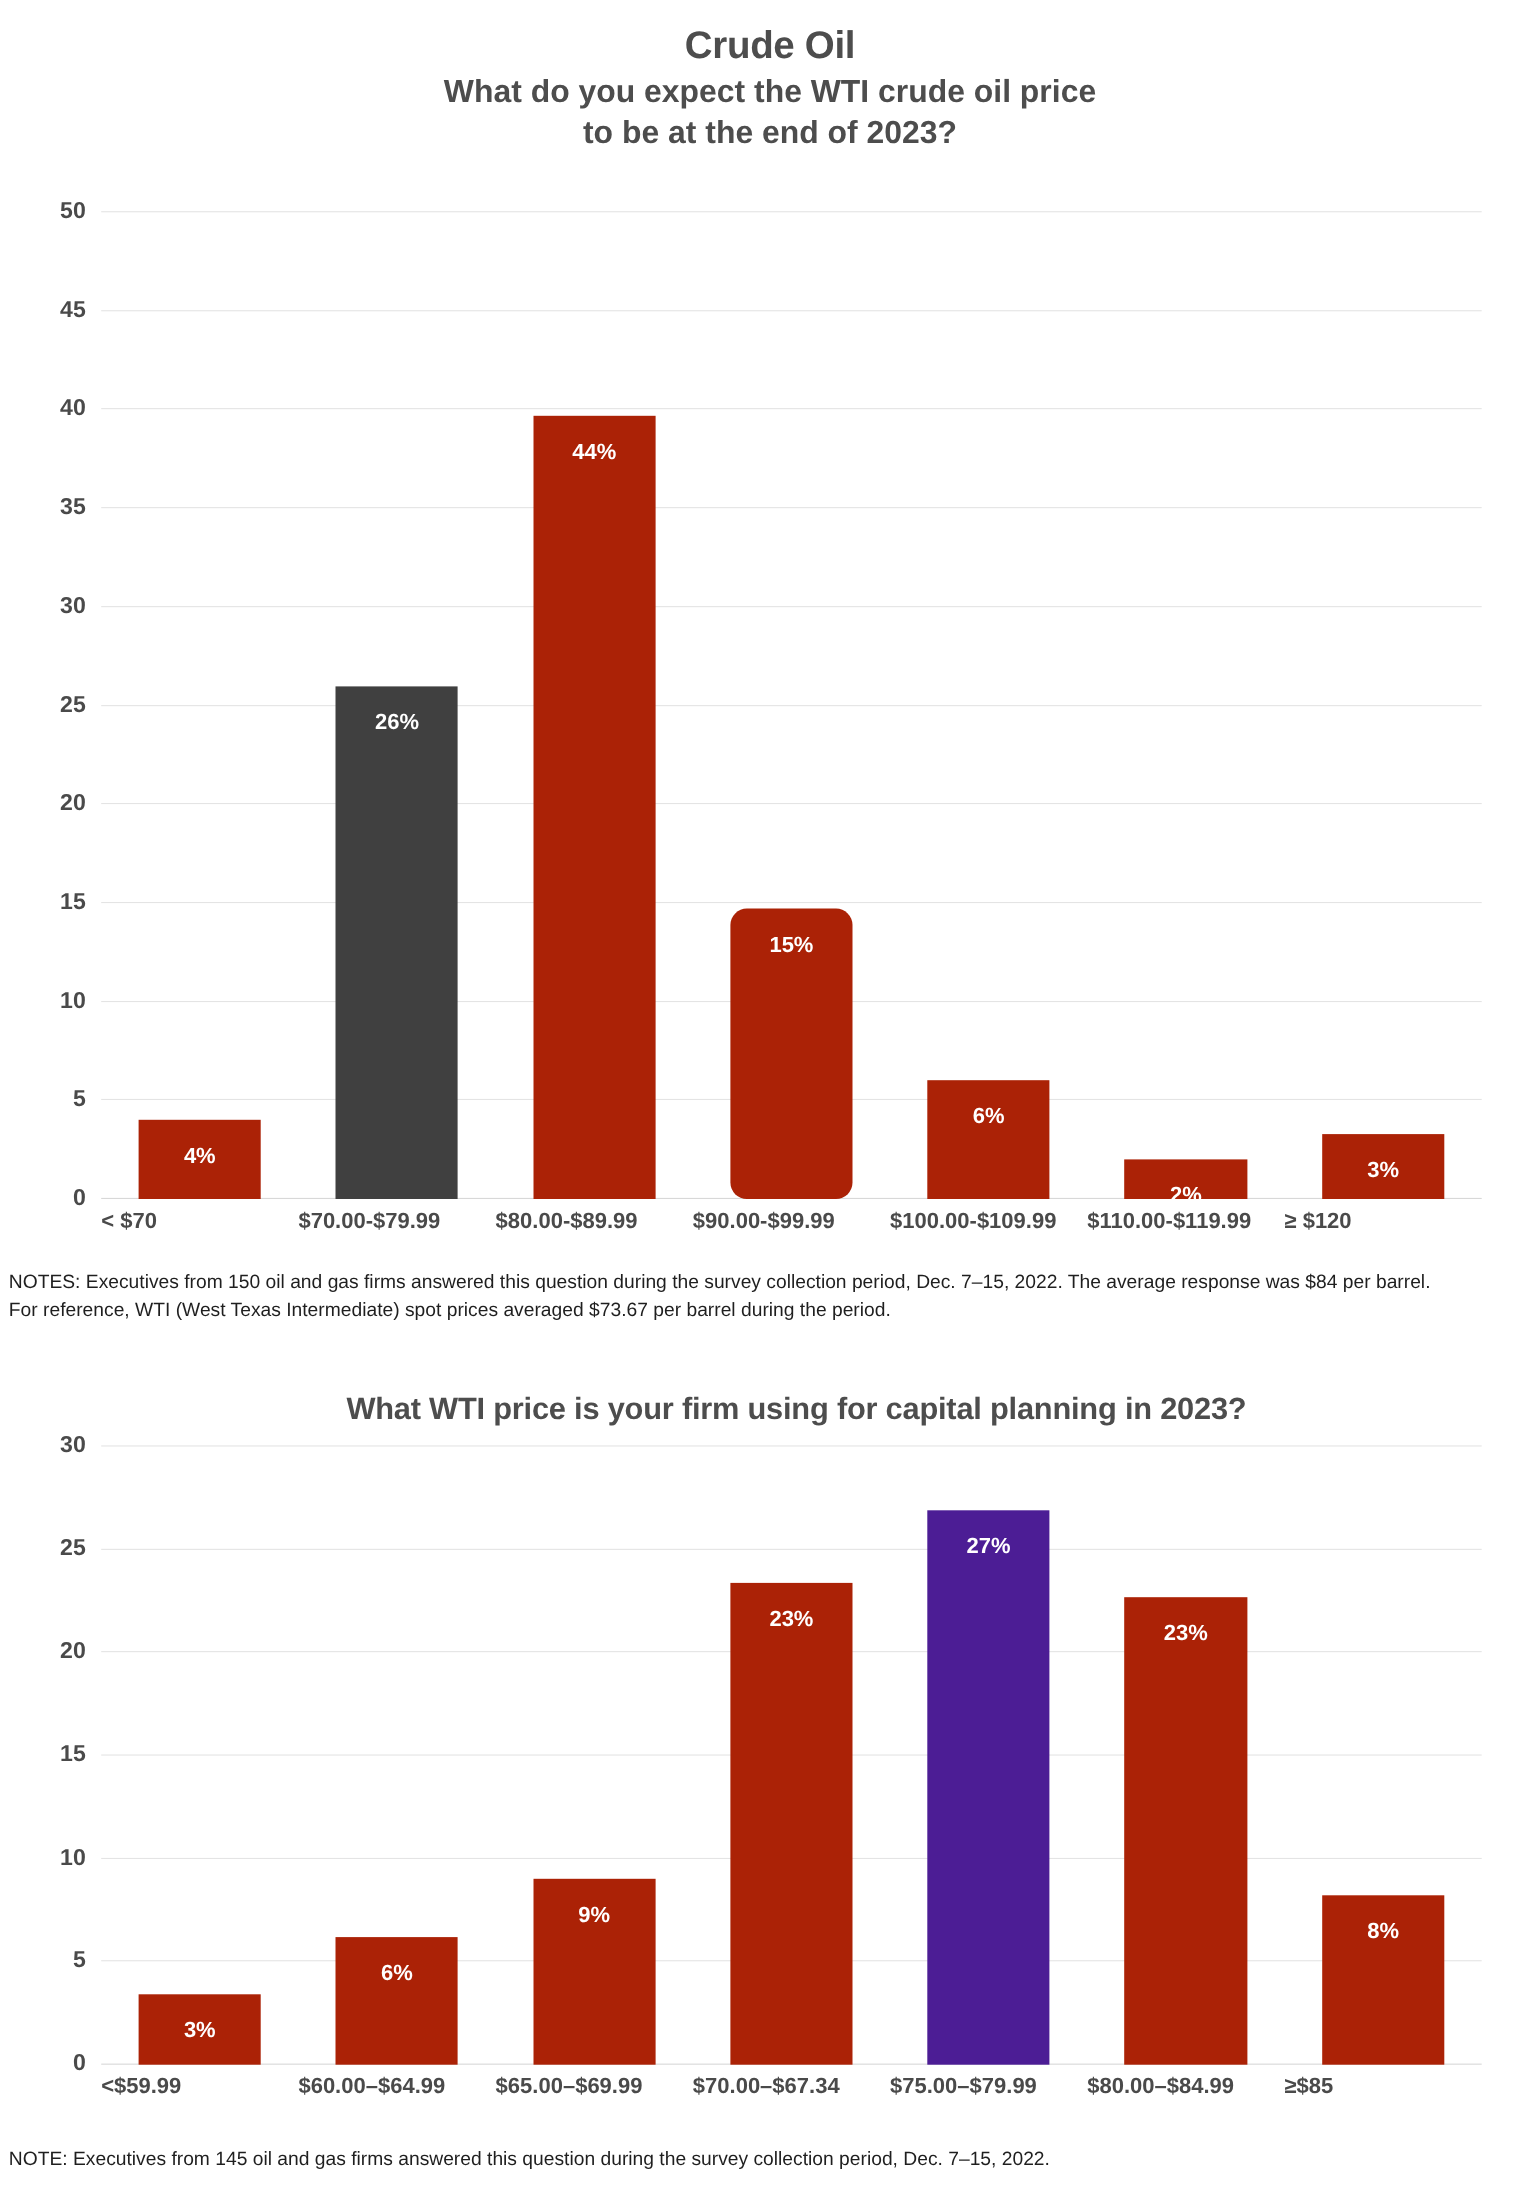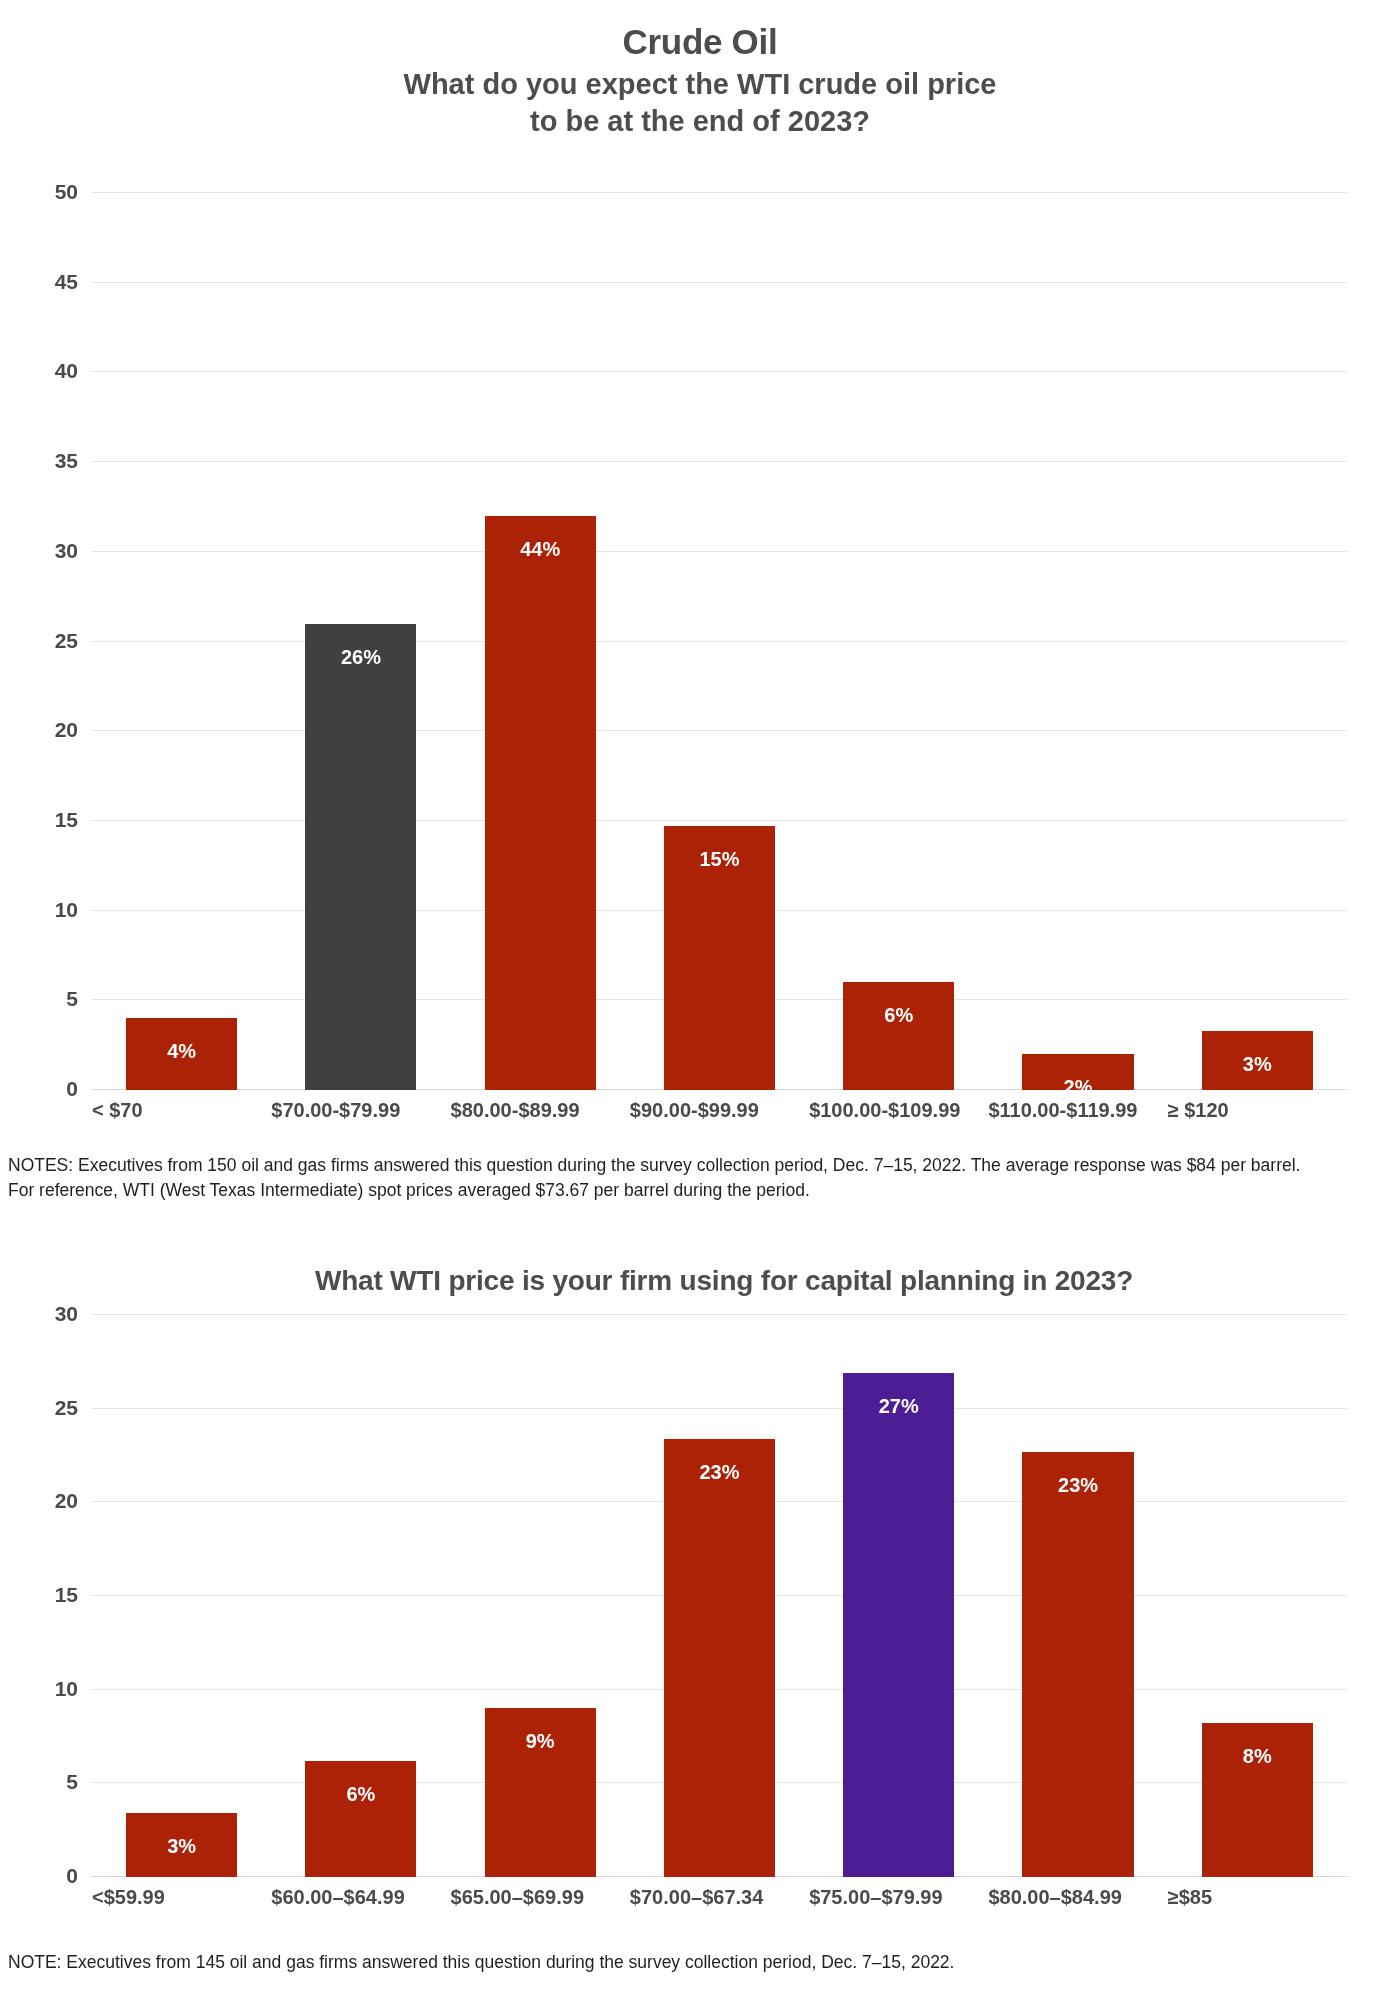--- a/index.html
+++ b/index.html
@@ -201,26 +201,26 @@
             <div class="bar" title="&lt; $70: 4%" style="height: 71.76px; background: rgb(171, 34, 6);">
               <div class="bar-label">4%</div>
             </div>
           </div>
           <div class="bar-slot">
             <div class="bar" title="$70.00-$79.99: 26%" style="height: 466.44px; background: #404040;">
               <div class="bar-label">26%</div>
             </div>
           </div>
           <div class="bar-slot">
-            <div class="bar" title="$80.00-$89.99: 44%" style="height: 574px; background: rgb(171, 34, 6);">
+            <div class="bar" title="$80.00-$89.99: 44%" style="height: 712px; background: rgb(171, 34, 6);">
               <div class="bar-label">44%</div>
             </div>
           </div>
           <div class="bar-slot">
-            <div class="bar" title="$90.00-$99.99: 15%" style="height: 263.718px; background: rgb(171, 34, 6);">
+            <div class="bar" title="$90.00-$99.99: 15%" style="height: 263.718px; background: rgb(171, 34, 6); border-radius: 15px;">
               <div class="bar-label">15%</div>
             </div>
           </div>
           <div class="bar-slot">
             <div class="bar" title="$100.00-$109.99: 6%" style="height: 107.64px; background: rgb(171, 34, 6);">
               <div class="bar-label">6%</div>
             </div>
           </div>
           <div class="bar-slot">
             <div class="bar" title="$110.00-$119.99: 2%" style="height: 35.88px; background: rgb(171, 34, 6);">

